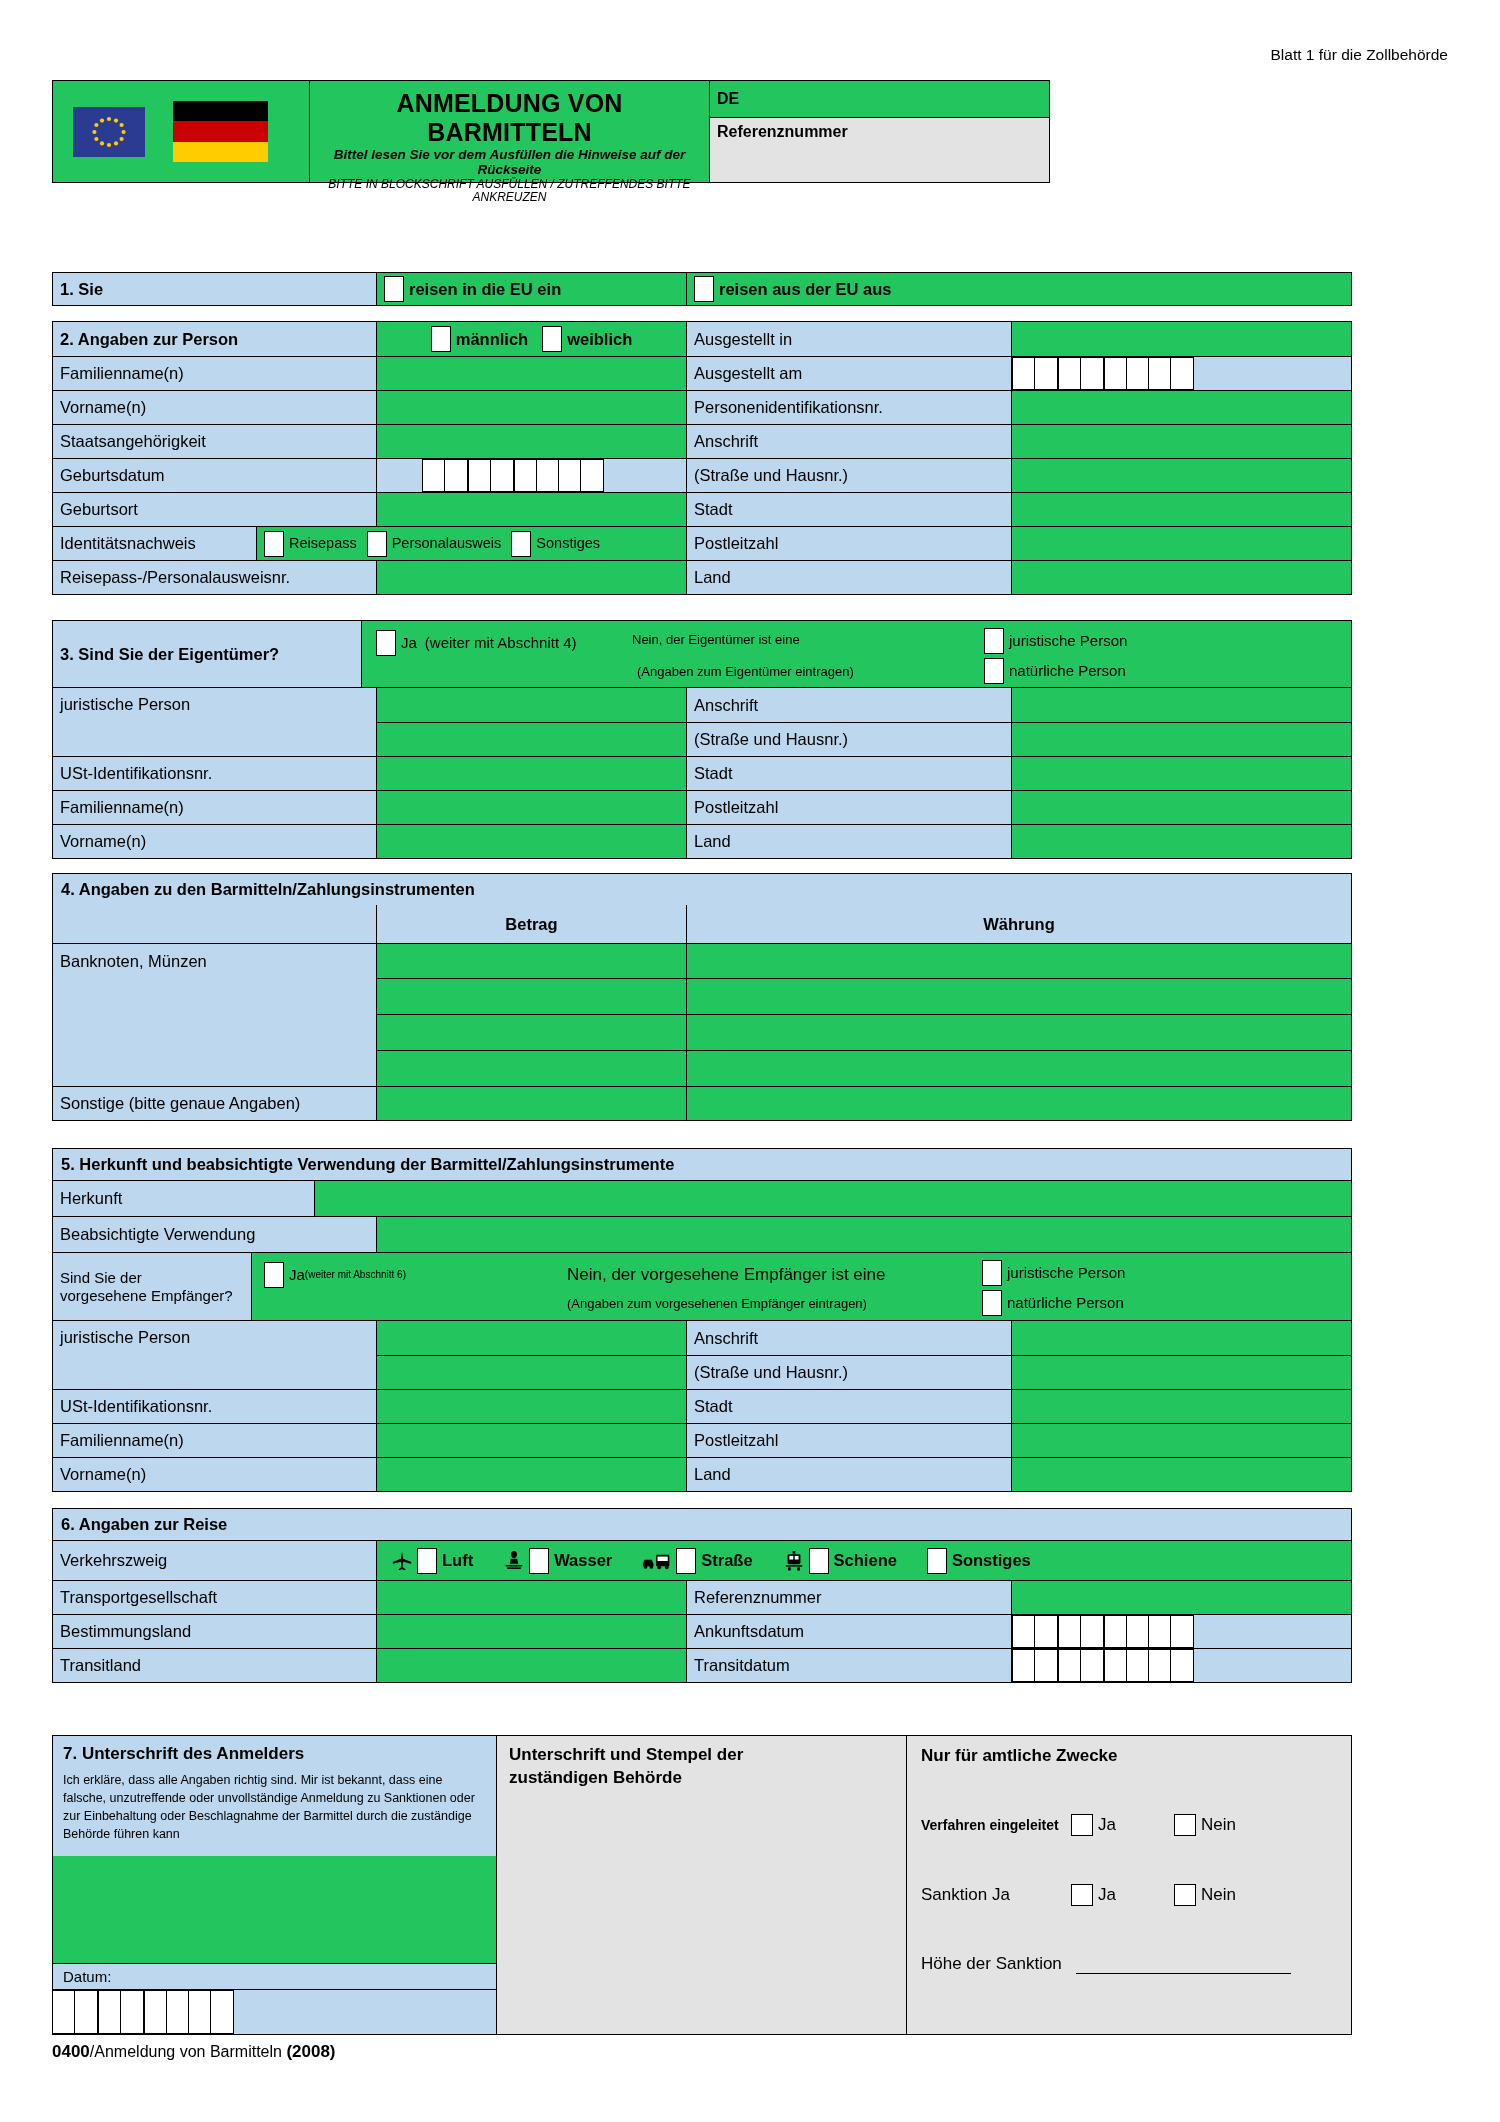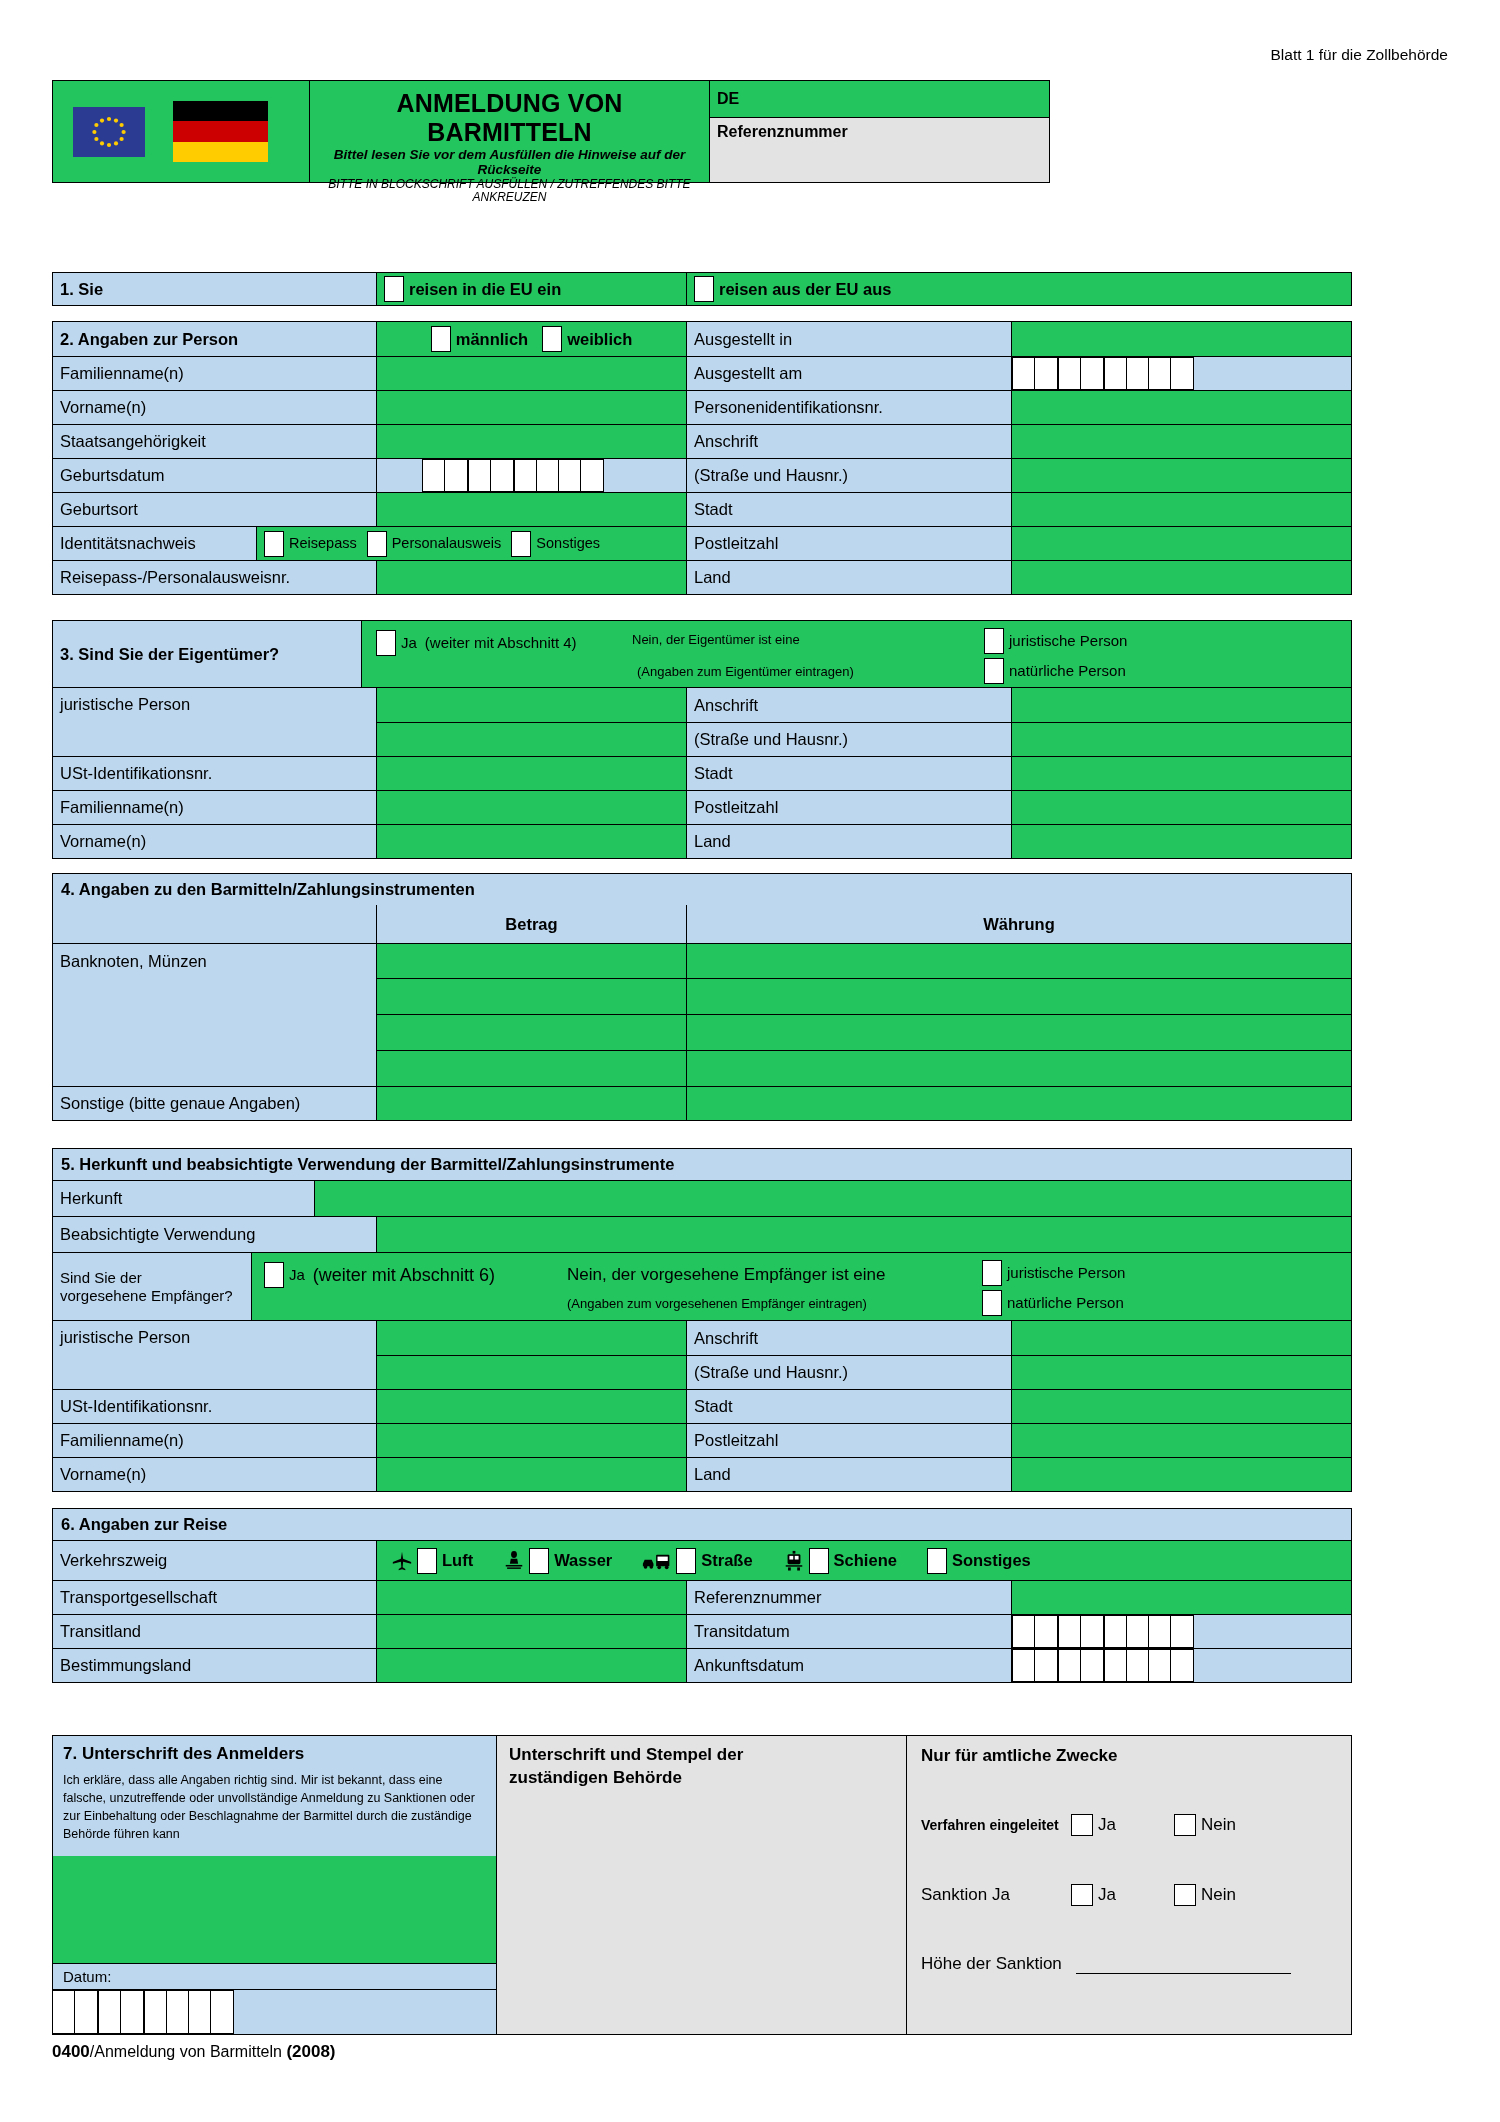--- a/index.html
+++ b/index.html
@@ -412,21 +412,21 @@
 
     <div style="display:flex;">
       <div class="cell blue" style="width:200px; border-top:none; min-height:68px; flex-direction:column; align-items:flex-start; justify-content:center; font-size:15px;">
         <span>Sind Sie der</span>
         <span>vorgesehene Empfänger?</span>
       </div>
       <div class="cell white" style="flex:1; border-left:none; border-top:none; min-height:68px; padding:0; position:relative;">
         <div style="position:absolute; left:12px; top:9px; display:flex; align-items:center;">
           <span class="cb"></span>
           <span class="cb-lbl" style="font-size:15px;">Ja</span>
-          <span class="cb-lbl" style="font-size:18px; margin-left:8px;">(weiter mit Abschnitt 6)</span>
+          <span class="cb-lbl" style="font-size:10px; margin-left:0;">(weiter mit Abschnitt 6)</span>
         </div>
         <div style="position:absolute; left:315px; top:12px; font-size:17px;">Nein, der vorgesehene Empfänger ist eine</div>
         <div style="position:absolute; left:315px; top:44px; font-size:13px;">(Angaben zum vorgesehenen Empfänger eintragen)</div>
         <div style="position:absolute; left:730px; top:7px; display:flex; align-items:center;">
           <span class="cb"></span>
           <span class="cb-lbl" style="font-size:15px;">juristische Person</span>
         </div>
         <div style="position:absolute; left:730px; top:37px; display:flex; align-items:center;">
           <span class="cb"></span>
           <span class="cb-lbl" style="font-size:15px;">natürliche Person</span>
@@ -542,23 +542,23 @@
 
     <div style="display:flex;">
       <div class="cell blue" style="width:325px; border-top:none;">Transportgesellschaft</div>
       <div class="cell white" style="width:310px; border-left:none; border-top:none;"></div>
       <div class="cell blue" style="width:325px; border-left:none; border-top:none;">Referenznummer</div>
       <div class="cell white" style="flex:1; border-left:none; border-top:none;"></div>
     </div>
 
 
     <div style="display:flex;">
-      <div class="cell blue" style="width:325px; border-top:none;">Transitland</div>
-      <div class="cell white" style="width:310px; border-left:none; border-top:none;"></div>
-      <div class="cell blue" style="width:325px; border-left:none; border-top:none;">Transitdatum</div>
+      <div class="cell blue" style="width:325px; border-top:none;">Bestimmungsland</div>
+      <div class="cell white" style="width:310px; border-left:none; border-top:none;"></div>
+      <div class="cell blue" style="width:325px; border-left:none; border-top:none;">Ankunftsdatum</div>
       <div class="cell blue" style="flex:1; border-left:none; border-top:none; padding:0; align-items:stretch;">
         <div class="dateboxes">
           <div class="grp">
               <div class="dbx"></div>
               <div class="dbx"></div>
             </div>
           <div class="grp">
               <div class="dbx"></div>
               <div class="dbx"></div>
             </div>
@@ -566,23 +566,23 @@
               <div class="dbx"></div>
               <div class="dbx"></div>
               <div class="dbx"></div>
               <div class="dbx"></div>
             </div>
         </div>
       </div>
     </div>
 
     <div style="display:flex;">
-      <div class="cell blue" style="width:325px; border-top:none;">Bestimmungsland</div>
-      <div class="cell white" style="width:310px; border-left:none; border-top:none;"></div>
-      <div class="cell blue" style="width:325px; border-left:none; border-top:none;">Ankunftsdatum</div>
+      <div class="cell blue" style="width:325px; border-top:none;">Transitland</div>
+      <div class="cell white" style="width:310px; border-left:none; border-top:none;"></div>
+      <div class="cell blue" style="width:325px; border-left:none; border-top:none;">Transitdatum</div>
       <div class="cell blue" style="flex:1; border-left:none; border-top:none; padding:0; align-items:stretch;">
         <div class="dateboxes">
           <div class="grp">
               <div class="dbx"></div>
               <div class="dbx"></div>
             </div>
           <div class="grp">
               <div class="dbx"></div>
               <div class="dbx"></div>
             </div>

